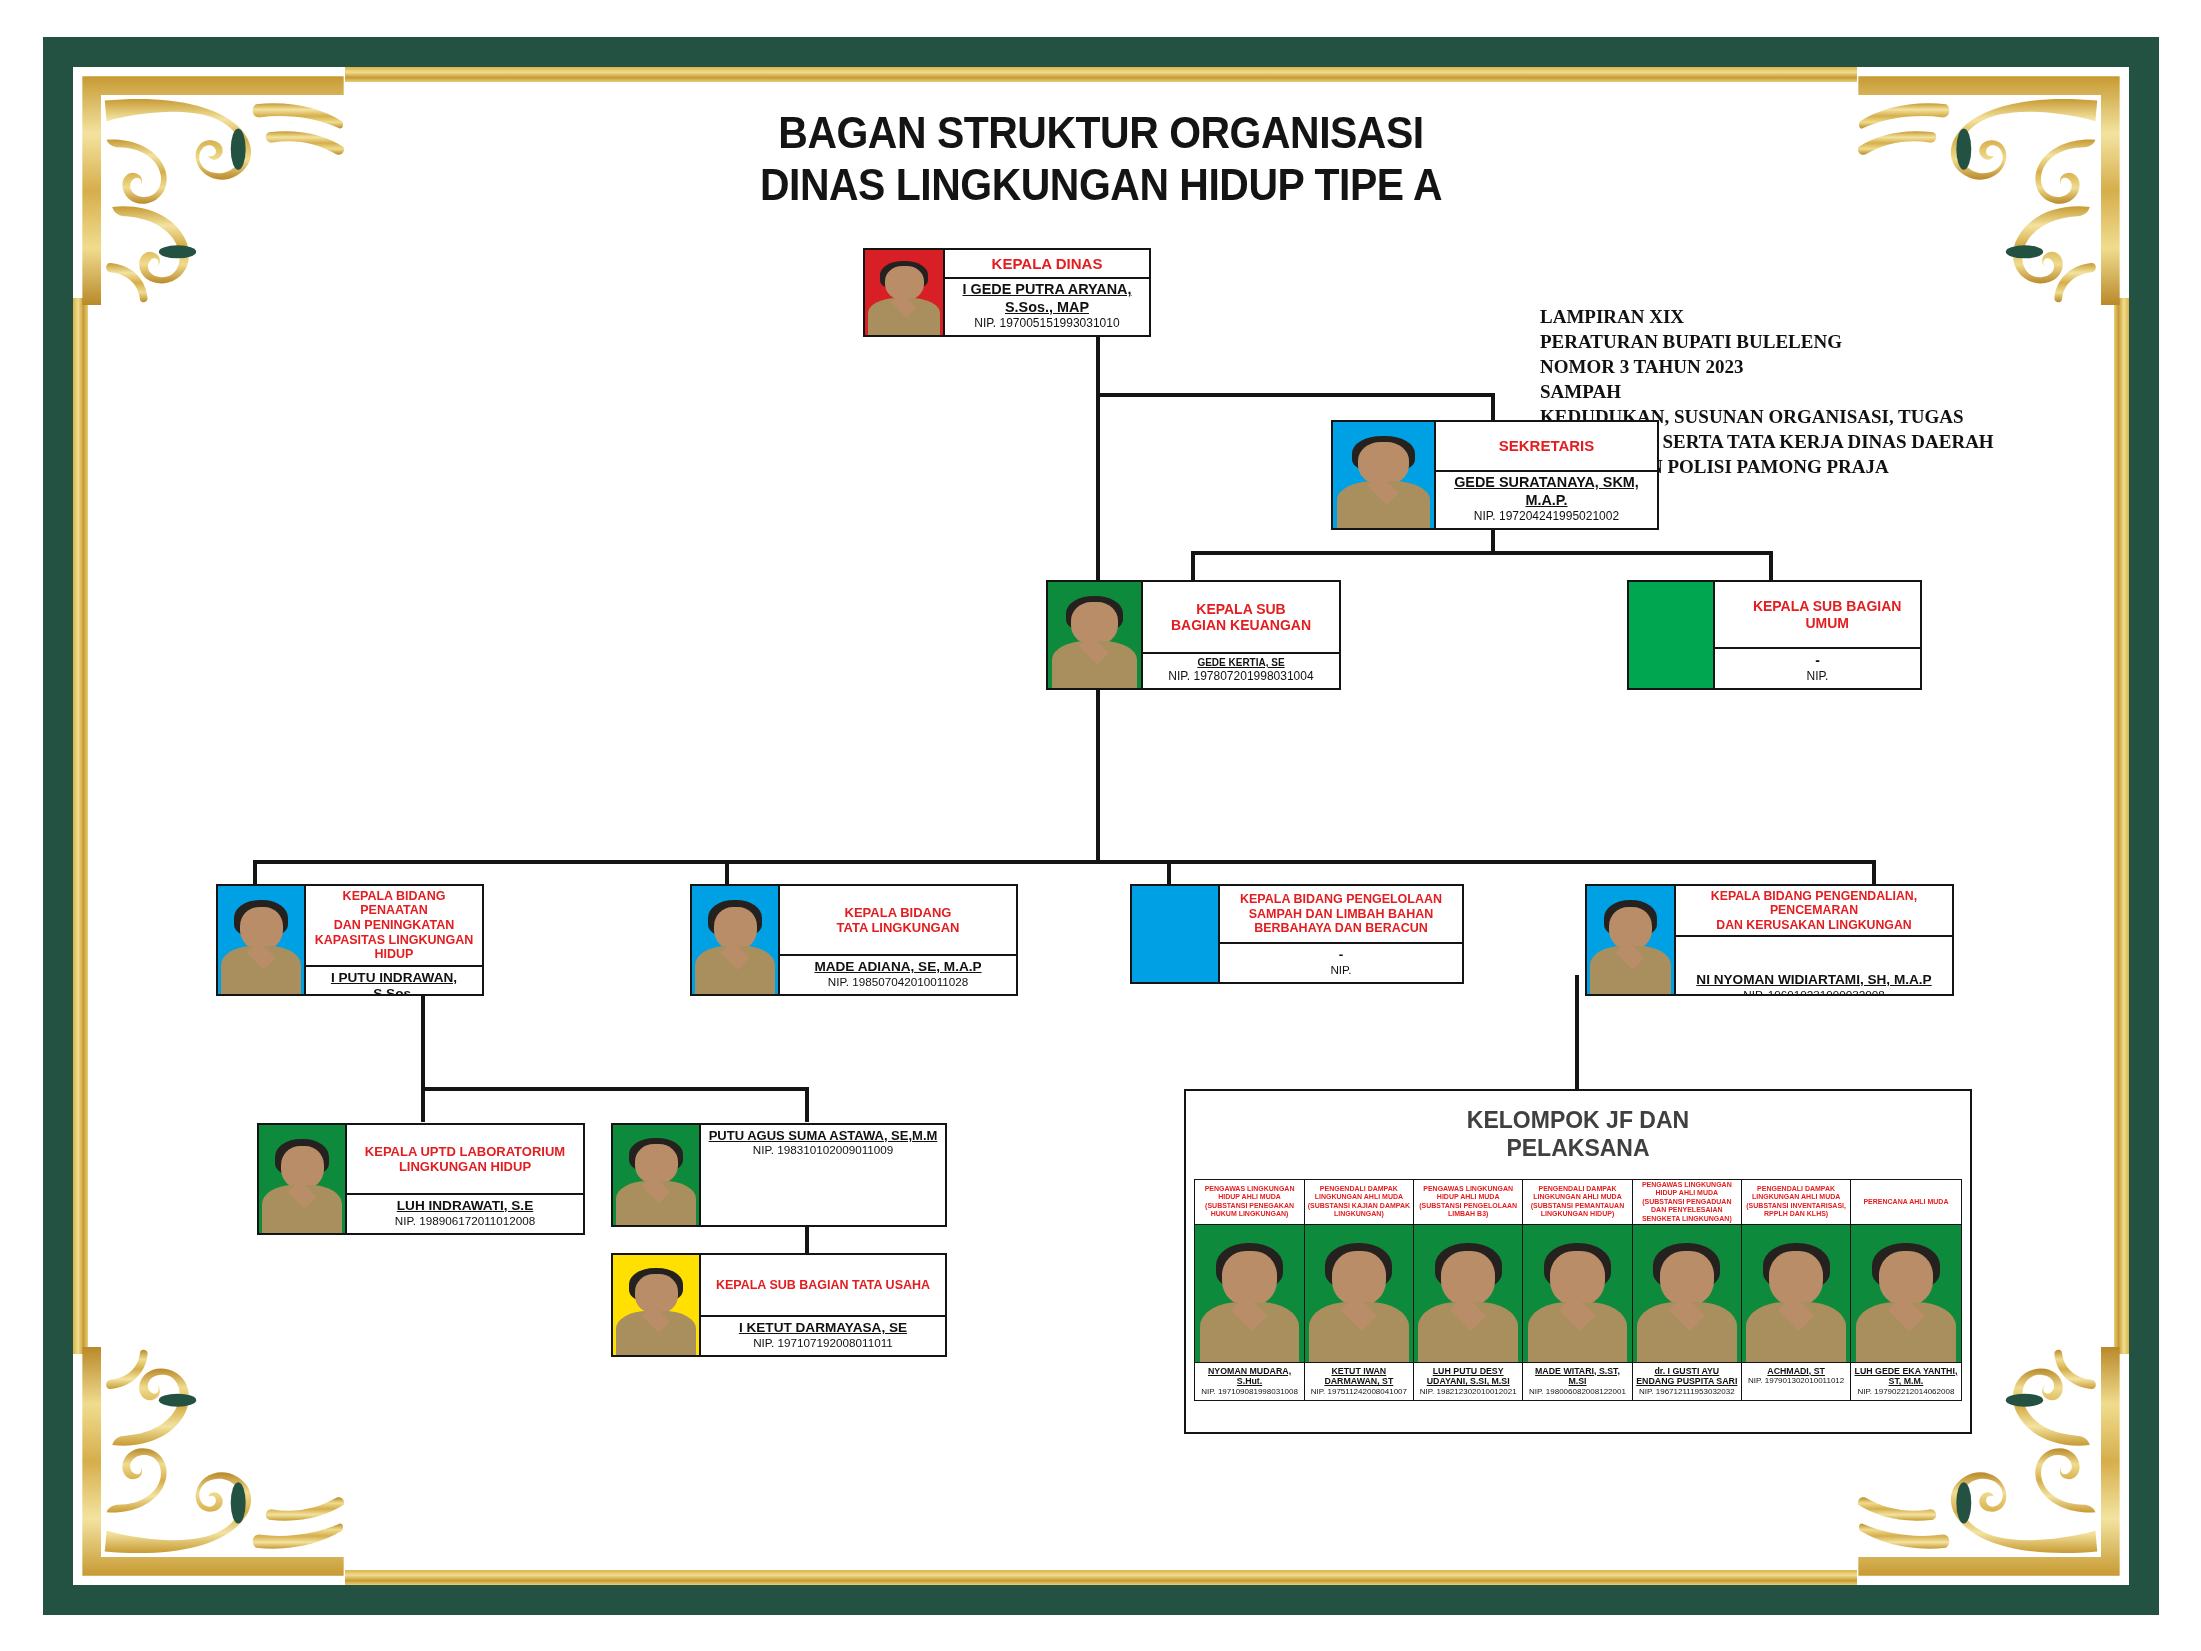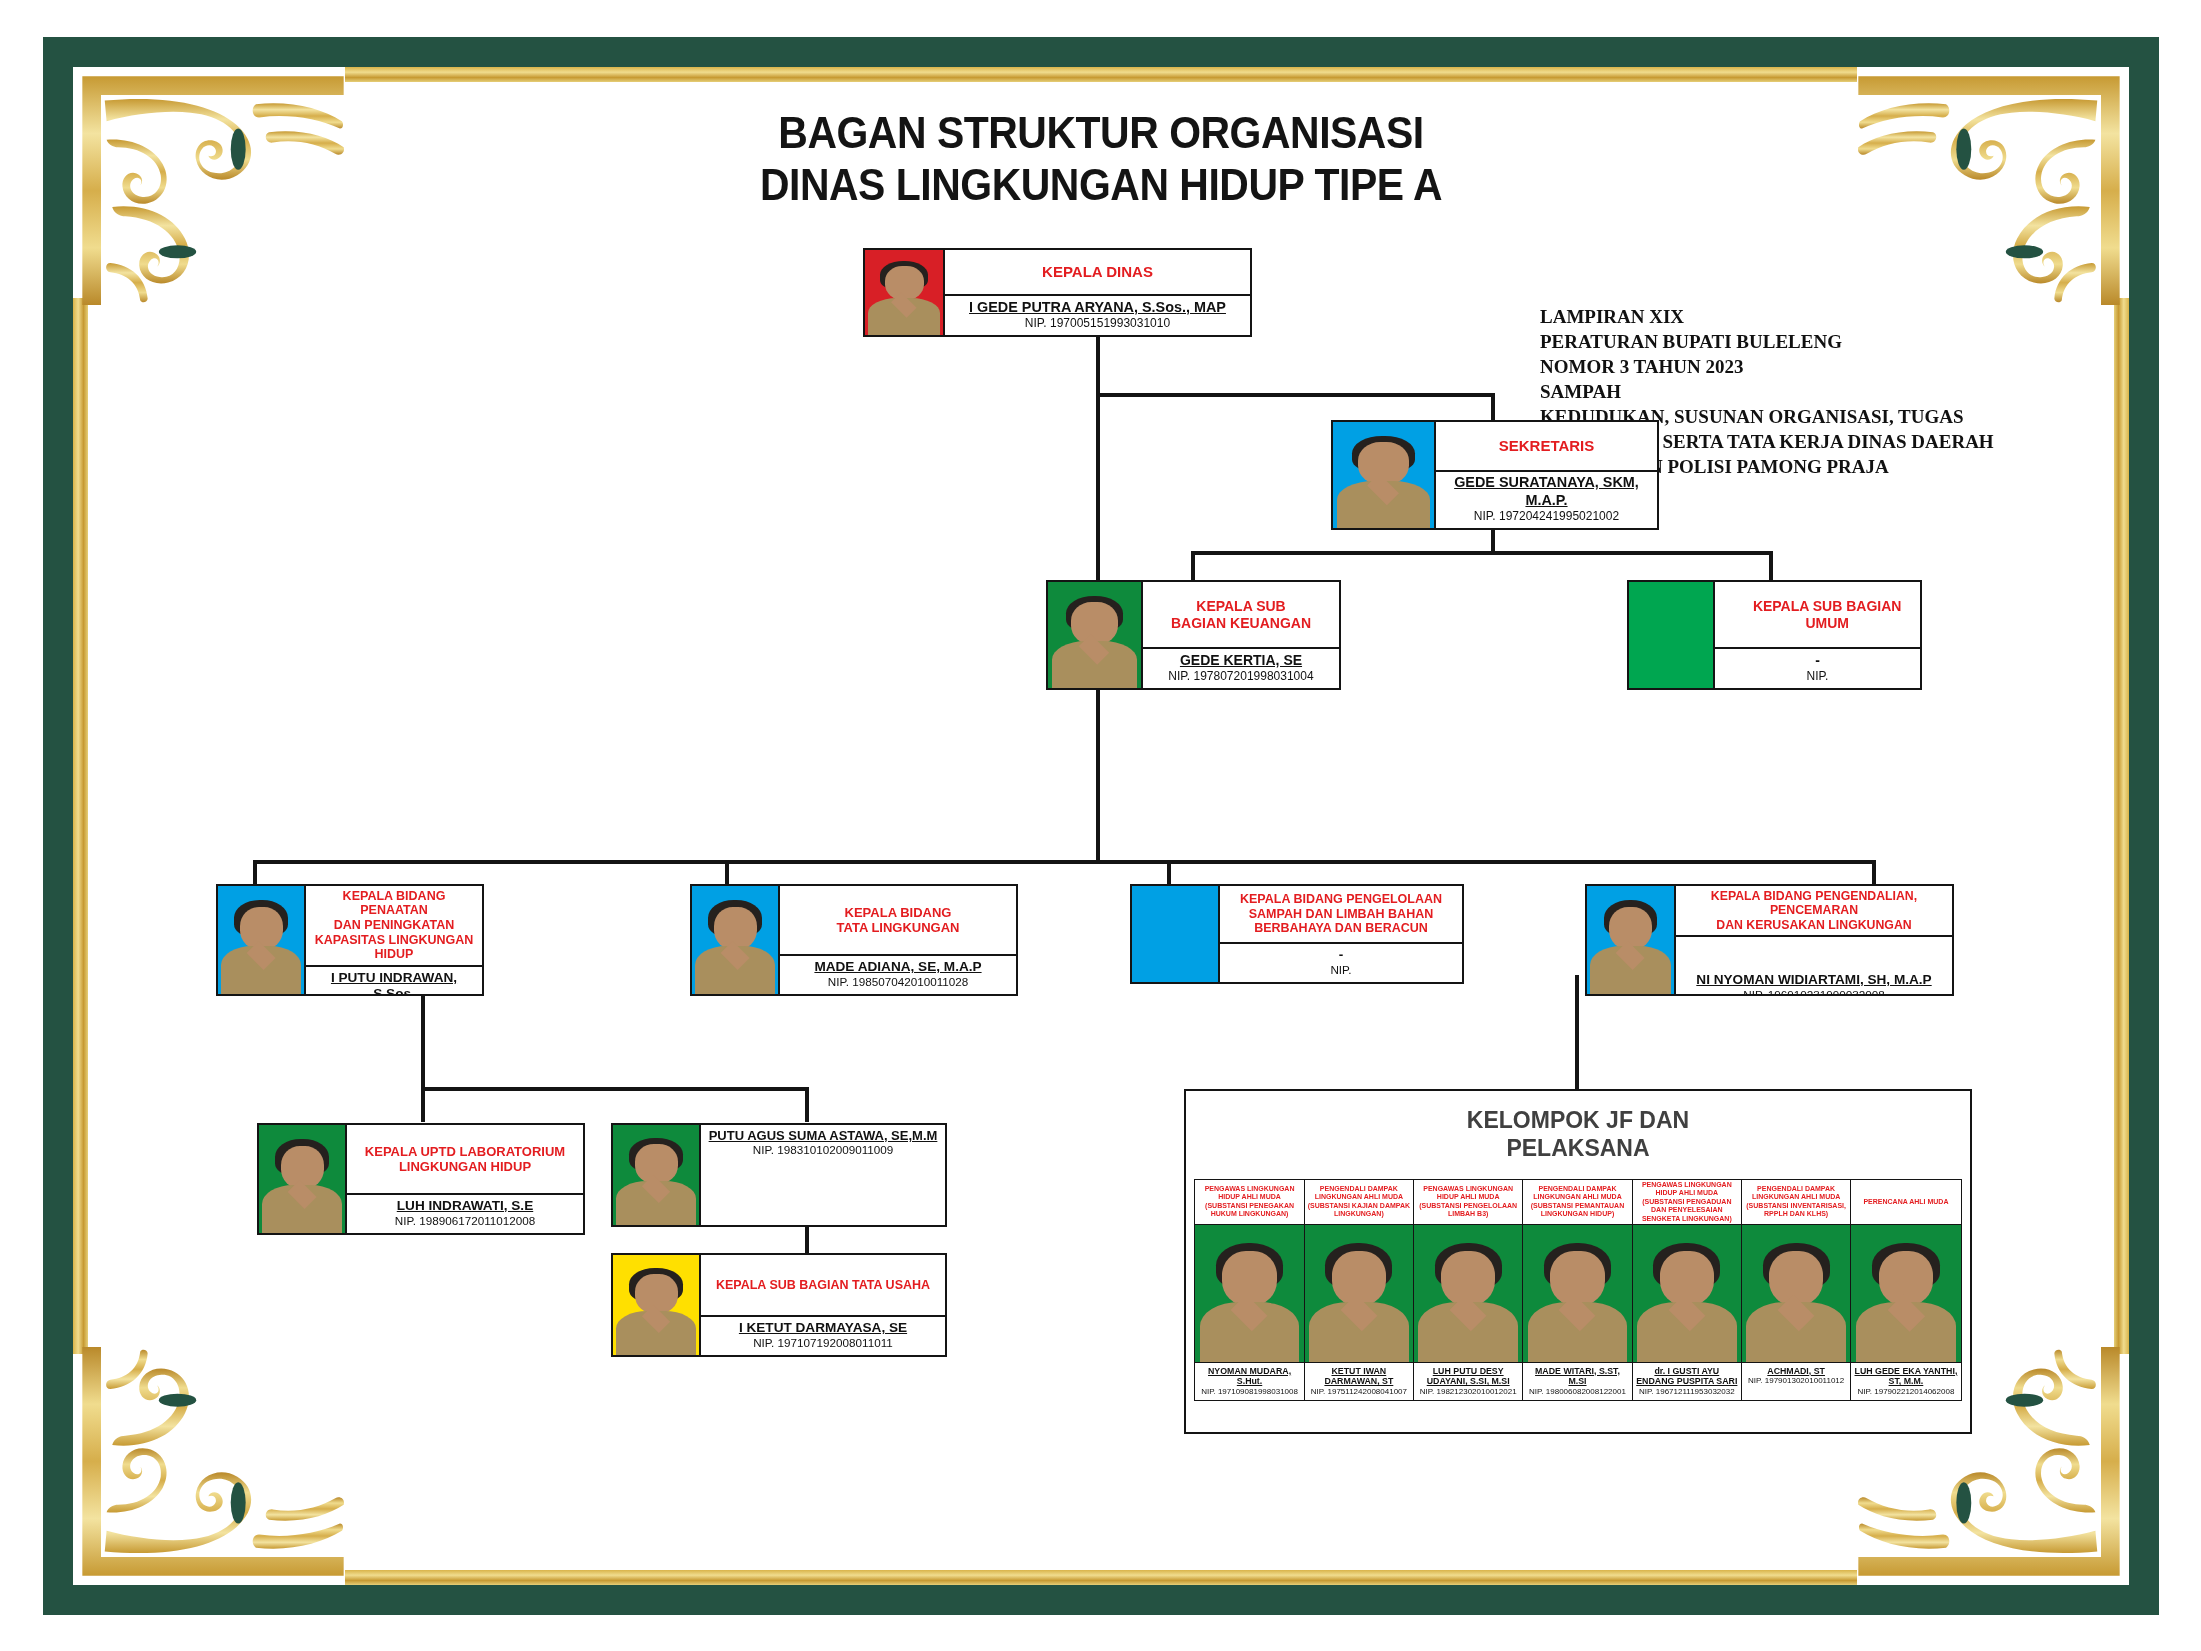--- a/index.html
+++ b/index.html
@@ -375,21 +375,21 @@
 
   <div class="ln" style="left:328px; top:887px; width:3.7px; height:116px;"></div>
   <div class="ln" style="left:328px; top:999px; width:388px; height:3.7px;"></div>
   <div class="ln" style="left:328px; top:999px; width:3.7px; height:35px;"></div>
   <div class="ln" style="left:712px; top:999px; width:3.7px; height:35px;"></div>
 
   <div class="ln" style="left:712px; top:1139px; width:3.7px; height:26px;"></div>
 
   <div class="ln" style="left:1482px; top:887px; width:3.7px; height:114px;"></div>
 
-  <div class="card" style="left:770px; top:160px; width:389px; height:89px;">
+  <div class="card" style="left:770px; top:160px; width:288px; height:89px;">
     <div class="photo" style="width:80px; background:#d81f26;">
       <div class="ph-hair"></div>
         <div class="ph-face"></div>
       <div class="ph-body"></div>
         <div class="ph-collar"></div>
     </div>
     <div class="body">
       <div class="role" style="font-size:15px;">KEPALA DINAS</div>
       <div class="nameblock">
         <div class="pname" style="font-size:14.4px;">I GEDE PUTRA ARYANA, S.Sos., MAP</div>
@@ -422,21 +422,21 @@
         <div class="ph-collar"></div>
     </div>
     <div class="body">
       <div class="role" style="font-size:14px;">
         <div>
           <div>KEPALA SUB</div>
           <div>BAGIAN KEUANGAN</div>
         </div>
       </div>
       <div class="nameblock">
-        <div class="pname" style="font-size:14px;">GEDE KERTIA, SE</div>
+        <div class="pname" style="font-size:10px;">GEDE KERTIA, SE</div>
         <div class="pnip" style="font-size:12px;">NIP. 197807201998031004</div>
       </div>
     </div>
   </div>
 
   <div class="card" style="left:1534px; top:492px; width:295px; height:110px;">
     <div class="photo" style="width:86px; background:#00a650;"></div>
     <div class="body">
       <div class="role" style="font-size:14px;padding-left:24px;">KEPALA SUB BAGIAN UMUM</div>
       <div class="nameblock">

